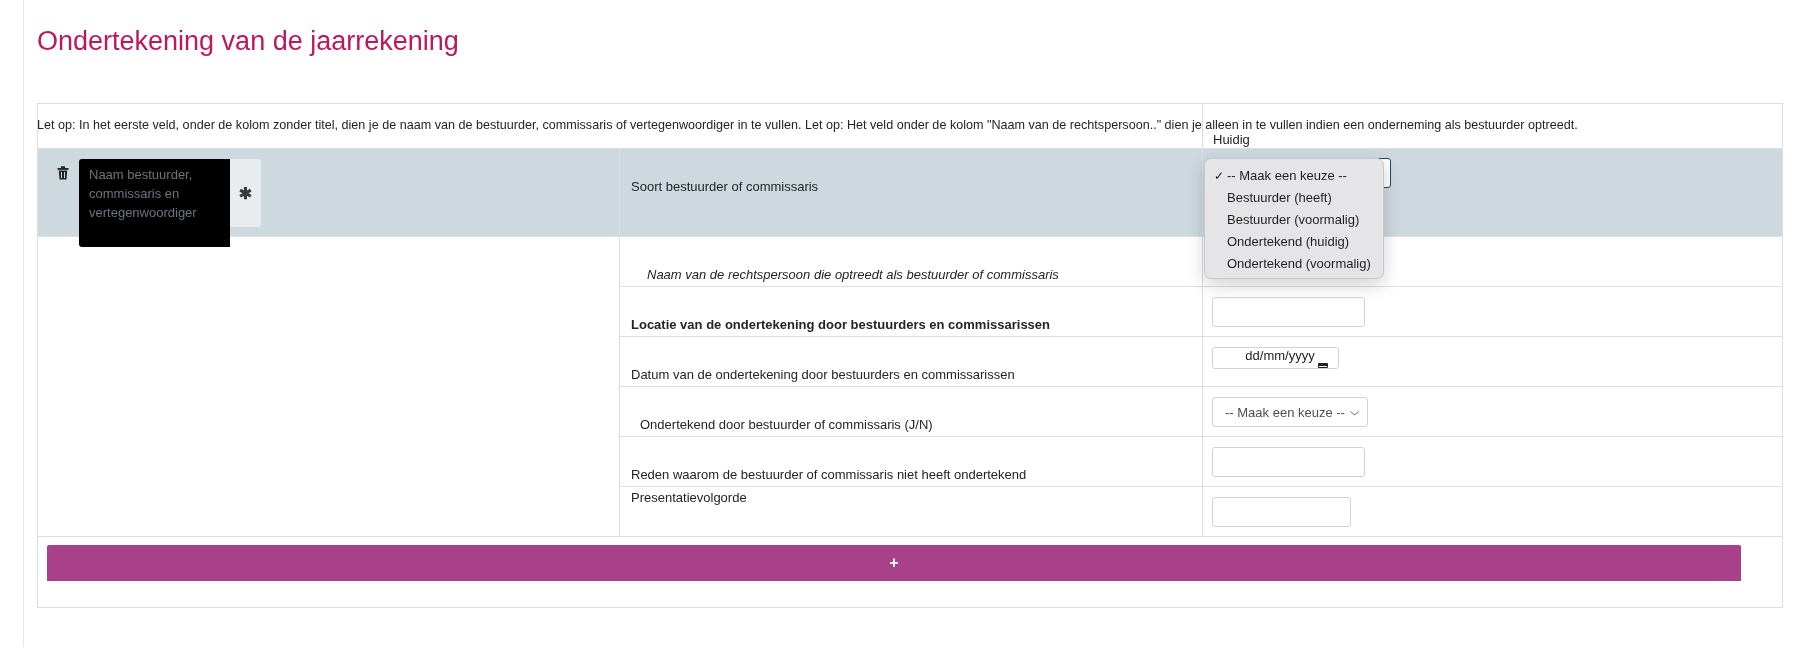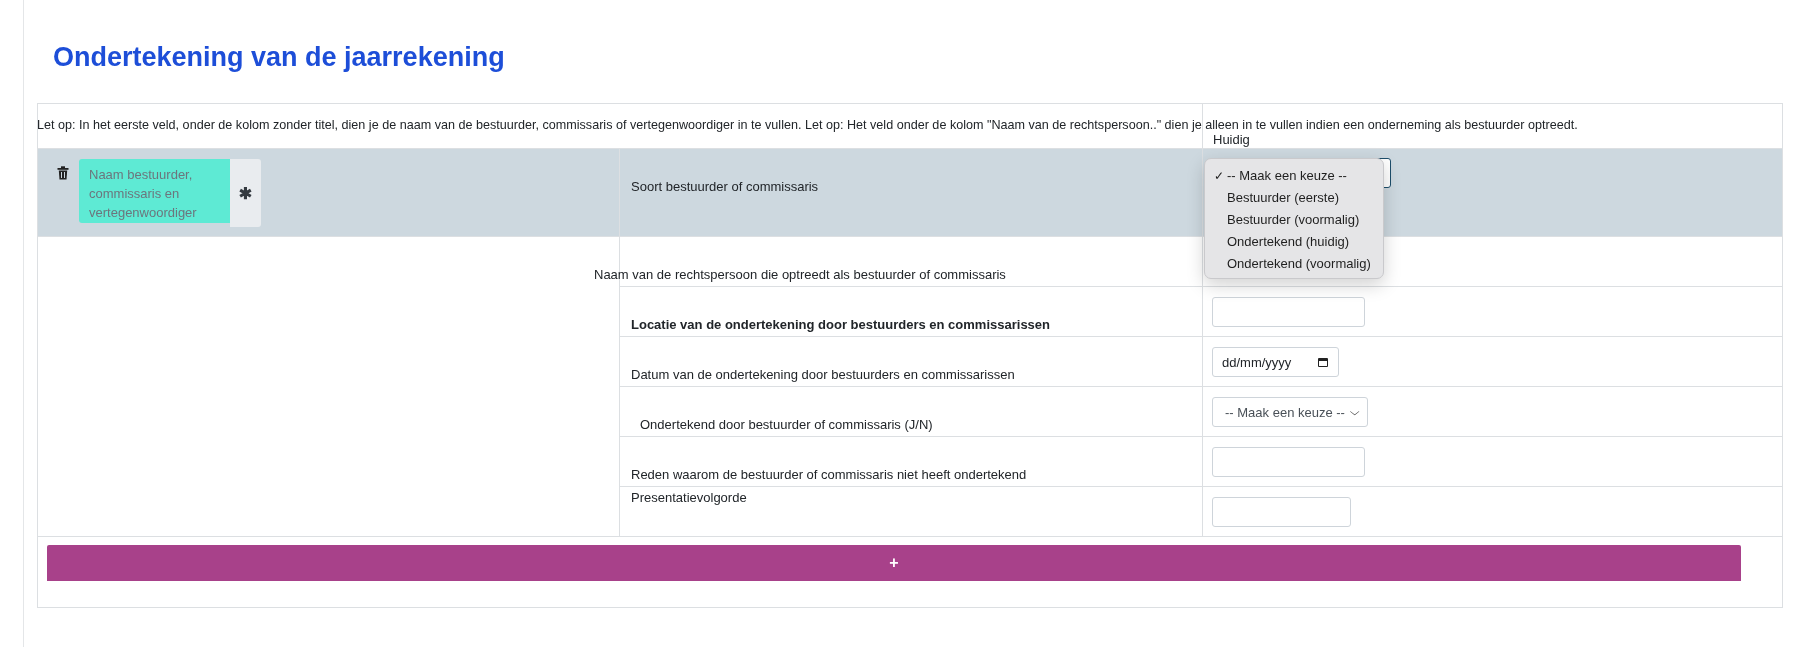--- a/index.html
+++ b/index.html
@@ -1,33 +1,33 @@
 <!DOCTYPE html>
 <html><head>
 <meta charset="utf-8">
 <style>
   html, body { margin:0; padding:0; background:#fff; }
   body { width:1813px; height:647px; position:relative; overflow:hidden;
          font-family:"Liberation Sans", sans-serif; color:#212529; }
   .vrule { position:absolute; left:23px; top:0; width:1px; height:647px; background:#e4e6e8; }
-  .title { position:absolute; left:37px; top:26px; margin:16px; font-size:27px; font-weight:700; color:#1d4ed8; white-space:nowrap; }
+  .title { position:absolute; left:37px; top:26px; margin:0; font-size:27px; font-weight:400; color:#be185d; white-space:nowrap; }
   .note { position:absolute; left:37px; top:70px; font-size:12.6px; color:#212529; white-space:nowrap;margin-top:48px; }
   .frame { position:absolute; left:37px; top:103px; width:1746px; height:505px; border:1px solid #dcdfe2; box-sizing:border-box; }
   .hline { position:absolute; height:1px; background:#dcdfe2; }
   .vline { position:absolute; width:1px; background:#dcdfe2; }
   .band { position:absolute; left:38px; top:149px; width:1744px; height:87px; background:#cdd8df; }
   .cell-text { position:absolute; font-size:13px; color:#212529; white-space:nowrap;margin-top:14px; }
   .trash { position:absolute; left:57px; top:166px; width:12px; height:14px; }
-  .ta { position:absolute; left:79px; top:159px; width:151px; height:64px; background:#5eead4; border-radius:3px 0 0 3px;
+  .ta { position:absolute; left:79px; top:159px; width:151px; height:88px; background:#000000; border-radius:3px 0 0 3px;
         font-size:13px; line-height:19px; color:#6c757d; padding:6px 10px; box-sizing:border-box; }
   .addon { position:absolute; left:230px; top:159px; width:31px; height:68px; background:#e9ecef; border-radius:0 3px 3px 0;
            display:flex; align-items:center; justify-content:center; font-size:16px; color:#343a40; font-weight:bold; }
   .input { position:absolute; background:#fff; border:1px solid #ced4da; border-radius:3px; box-sizing:border-box; }
-  .date { position:absolute; left:1212px; top:347px; width:127px; height:30px; background:#fff; border:1px solid #ced4da; border-radius:3px;
-          box-sizing:border-box; font-size:13px; color:#212529; padding:0 0 0 9px; display:flex; align-items:center; }
+  .date { position:absolute; left:1212px; top:347px; width:127px; height:22px; background:#fff; border:1px solid #ced4da; border-radius:3px;
+          box-sizing:border-box; font-size:13px; color:#212529; padding:0 0 0 9px; display:flex; align-items:center;flex-direction:column; }
   .date .cal { margin-left:auto; margin-right:10px; width:10px; height:9px; border:1.5px solid #222; border-top-width:3px; border-radius:1px; box-sizing:border-box; }
   .select2 { position:absolute; left:1212px; top:397px; width:156px; height:30px; background:#fff; border:1px solid #ced4da; border-radius:3px;
              box-sizing:border-box; font-size:13px; color:#495057; padding:0 0 0 12px; display:flex; align-items:center; }
   .select2 .chev { margin-left:auto; margin-right:8px; font-size:10px; color:#333; transform:scaleX(1.3); }
   .select1 { position:absolute; left:1212px; top:158px; width:179px; height:30px; background:#fff; border:1px solid #1d4e6b; border-radius:3px; box-sizing:border-box; }
   .menu { position:absolute; left:1204px; top:158px; width:180px; height:121px; background:#e5e5e7; border:1px solid #c9c9cc; border-radius:7px;
           box-shadow:0 6px 18px rgba(0,0,0,0.18); box-sizing:border-box; padding-top:6px; }
   .menu .opt { height:22px; line-height:22px; font-size:13px; color:#1f1f1f; padding-left:22px; position:relative; white-space:nowrap; }
   .menu .opt .check { position:absolute; left:9px; top:0; font-size:12px; }
   .addbtn { position:absolute; left:47px; top:545px; width:1694px; height:36px; background:#a8418a; border-radius:2px 2px 0 0;
@@ -63,21 +63,21 @@
   <rect x="0.5" y="2" width="11" height="1.8" fill="#222"></rect>
   <rect x="4" y="0.3" width="4" height="2" fill="#222"></rect>
   <path d="M1.8 4.5 H10.2 L9.5 13.5 H2.5 Z" fill="#222"></path>
   <rect x="4" y="6" width="1" height="6" fill="#cdd8df"></rect>
   <rect x="7" y="6" width="1" height="6" fill="#cdd8df"></rect>
 </svg>
 <div class="ta">Naam bestuurder, commissaris en vertegenwoordiger</div>
 <div class="addon">✱</div>
 
 <div class="cell-text" style="left:631px;top:165px;">Soort bestuurder of commissaris</div>
-<div class="cell-text" style="left:594px;top:253px;">Naam van de rechtspersoon die optreedt als bestuurder of commissaris</div>
+<div class="cell-text" style="left:647px;top:253px;font-style:italic;">Naam van de rechtspersoon die optreedt als bestuurder of commissaris</div>
 <div class="cell-text" style="left:631px;top:303px;font-weight:bold;">Locatie van de ondertekening door bestuurders en commissarissen</div>
 <div class="cell-text" style="left:631px;top:353px;">Datum van de ondertekening door bestuurders en commissarissen</div>
 <div class="cell-text" style="left:640px;top:403px;">Ondertekend door bestuurder of commissaris (J/N)</div>
 <div class="cell-text" style="left:631px;top:453px;">Reden waarom de bestuurder of commissaris niet heeft ondertekend</div>
 <div class="cell-text" style="left:631px;top:476px;">Presentatievolgorde</div>
 
 <div class="select1"></div>
 <div class="input" style="left:1212px;top:246px;width:153px;height:30px;"></div>
 <div class="input" style="left:1212px;top:297px;width:153px;height:30px;"></div>
 <div class="date">
@@ -89,21 +89,21 @@
   <span class="chev">⌵</span>
 </div>
 <div class="input" style="left:1212px;top:447px;width:153px;height:30px;"></div>
 <div class="input" style="left:1212px;top:497px;width:139px;height:30px;"></div>
 
 <div class="menu">
   <div class="opt">
     <span class="check">✓</span>
     <span>-- Maak een keuze --</span>
   </div>
-  <div class="opt"><span>Bestuurder (eerste)</span></div>
+  <div class="opt"><span>Bestuurder (heeft)</span></div>
   <div class="opt"><span>Bestuurder (voormalig)</span></div>
   <div class="opt"><span>Ondertekend (huidig)</span></div>
   <div class="opt"><span>Ondertekend (voormalig)</span></div>
 </div>
 
 <div class="addbtn">
   <span>+</span>
 </div>
 
 </body></html>

